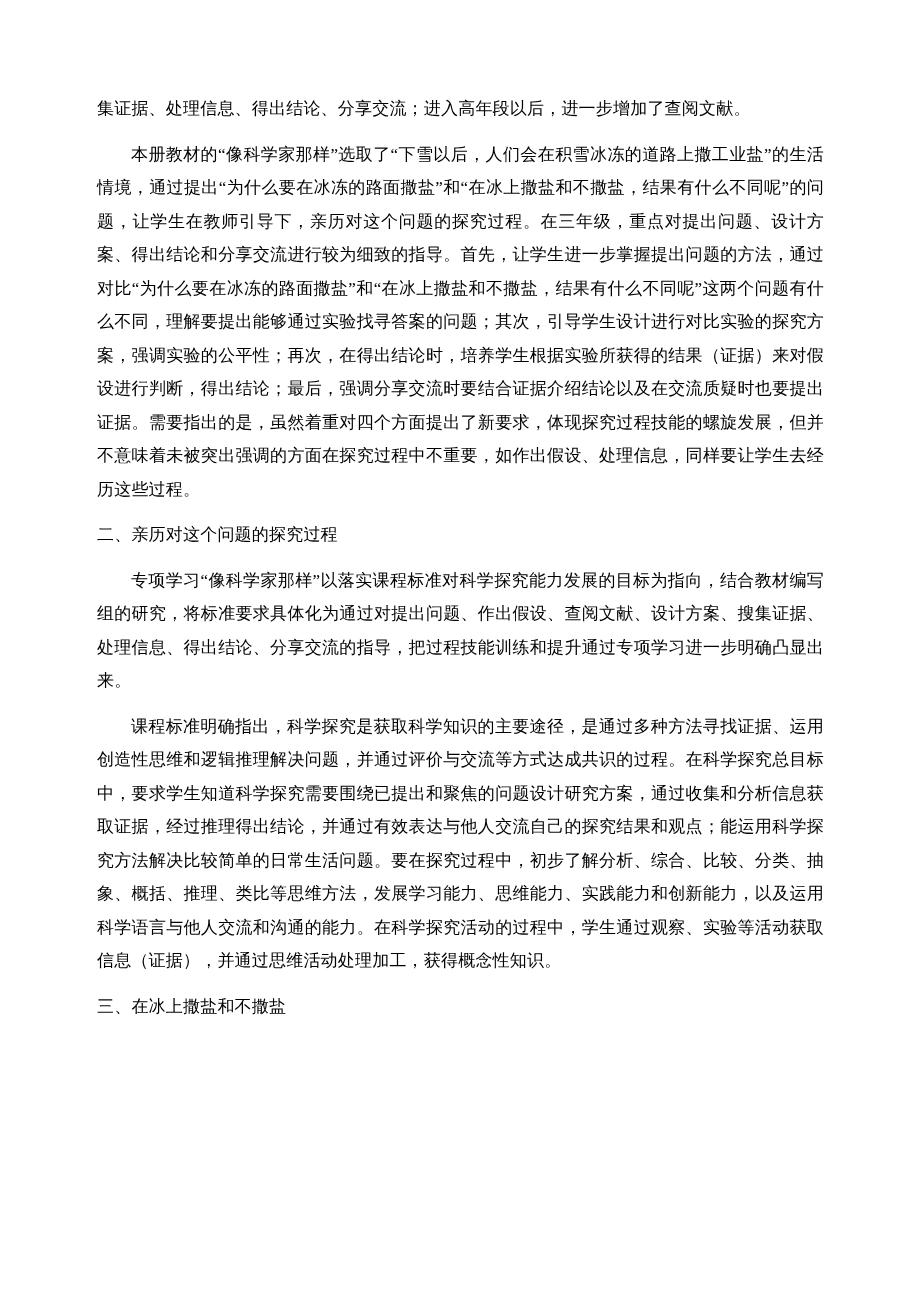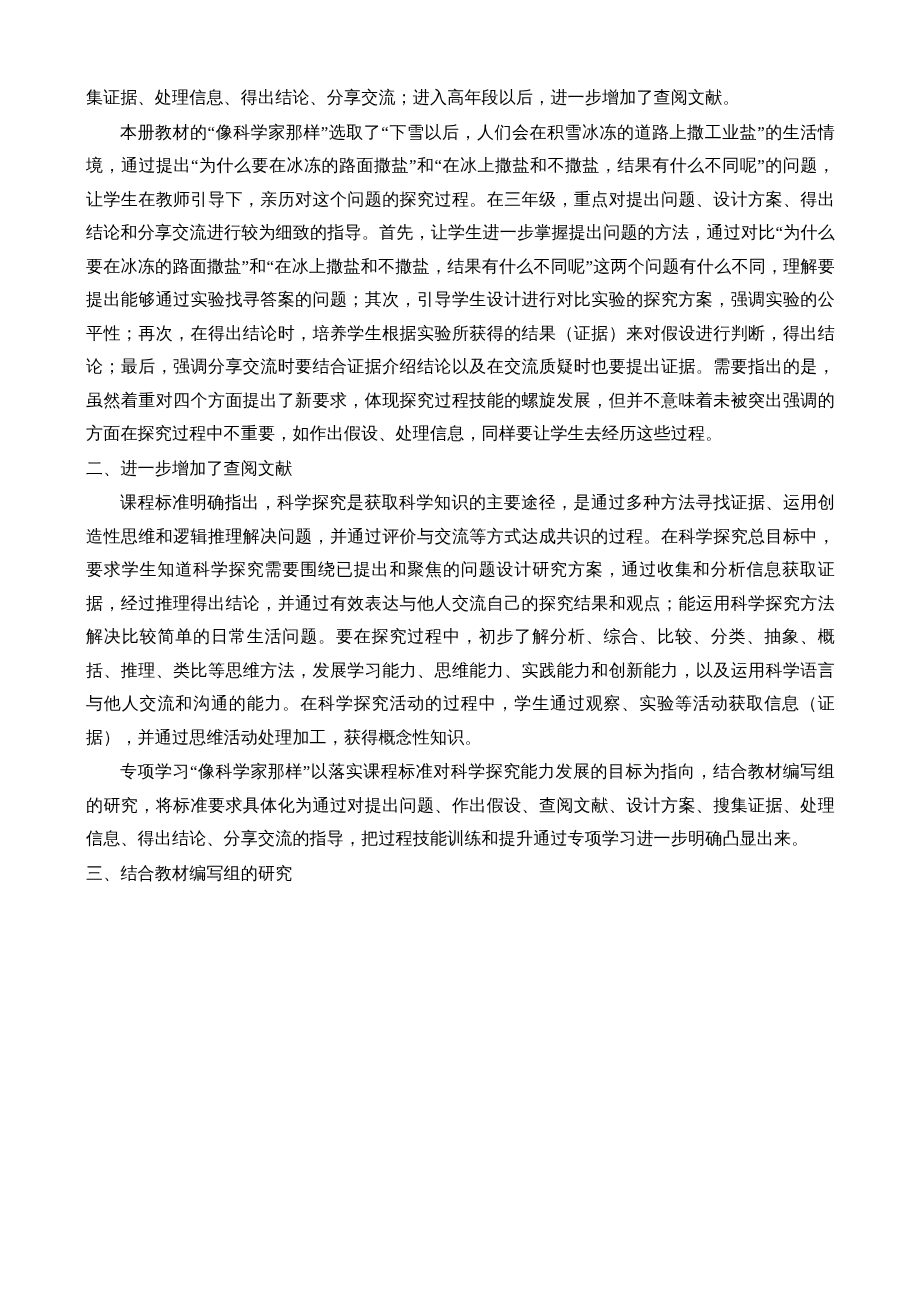--- a/index.html
+++ b/index.html
@@ -15,21 +15,21 @@
     color: #000000;
   }
   .doc-page {
     box-sizing: border-box;
     width: 920px;
     height: 1301px;
     padding: 80px 84px 60px 85px;
     background: #ffffff;
   }
   .doc-content p {
-    margin: 1px;
+    margin: 12px;
     padding: 0;
     font-size: 17px;
     line-height: 33.5px;
     text-align: justify;
     text-justify: inter-ideograph;
     letter-spacing: 0.2px;
   }
   .doc-content p.body {
     text-indent: 2em;
   }
@@ -41,18 +41,18 @@
     text-indent: 0;
   }
 </style>
 </head>
 <body>
 
 <div class="doc-page">
   <div class="doc-content">
       <p class="continuation">集证据、处理信息、得出结论、分享交流；进入高年段以后，进一步增加了查阅文献。</p>
       <p class="body">本册教材的“像科学家那样”选取了“下雪以后，人们会在积雪冰冻的道路上撒工业盐”的生活情境，通过提出“为什么要在冰冻的路面撒盐”和“在冰上撒盐和不撒盐，结果有什么不同呢”的问题，让学生在教师引导下，亲历对这个问题的探究过程。在三年级，重点对提出问题、设计方案、得出结论和分享交流进行较为细致的指导。首先，让学生进一步掌握提出问题的方法，通过对比“为什么要在冰冻的路面撒盐”和“在冰上撒盐和不撒盐，结果有什么不同呢”这两个问题有什么不同，理解要提出能够通过实验找寻答案的问题；其次，引导学生设计进行对比实验的探究方案，强调实验的公平性；再次，在得出结论时，培养学生根据实验所获得的结果（证据）来对假设进行判断，得出结论；最后，强调分享交流时要结合证据介绍结论以及在交流质疑时也要提出证据。需要指出的是，虽然着重对四个方面提出了新要求，体现探究过程技能的螺旋发展，但并不意味着未被突出强调的方面在探究过程中不重要，如作出假设、处理信息，同样要让学生去经历这些过程。</p>
-      <p class="heading">二、进一步增加了查阅文献</p>
+      <p class="heading">二、亲历对这个问题的探究过程</p>
+      <p class="body">专项学习“像科学家那样”以落实课程标准对科学探究能力发展的目标为指向，结合教材编写组的研究，将标准要求具体化为通过对提出问题、作出假设、查阅文献、设计方案、搜集证据、处理信息、得出结论、分享交流的指导，把过程技能训练和提升通过专项学习进一步明确凸显出来。</p>
       <p class="body">课程标准明确指出，科学探究是获取科学知识的主要途径，是通过多种方法寻找证据、运用创造性思维和逻辑推理解决问题，并通过评价与交流等方式达成共识的过程。在科学探究总目标中，要求学生知道科学探究需要围绕已提出和聚焦的问题设计研究方案，通过收集和分析信息获取证据，经过推理得出结论，并通过有效表达与他人交流自己的探究结果和观点；能运用科学探究方法解决比较简单的日常生活问题。要在探究过程中，初步了解分析、综合、比较、分类、抽象、概括、推理、类比等思维方法，发展学习能力、思维能力、实践能力和创新能力，以及运用科学语言与他人交流和沟通的能力。在科学探究活动的过程中，学生通过观察、实验等活动获取信息（证据），并通过思维活动处理加工，获得概念性知识。</p>
-      <p class="body">专项学习“像科学家那样”以落实课程标准对科学探究能力发展的目标为指向，结合教材编写组的研究，将标准要求具体化为通过对提出问题、作出假设、查阅文献、设计方案、搜集证据、处理信息、得出结论、分享交流的指导，把过程技能训练和提升通过专项学习进一步明确凸显出来。</p>
-      <p class="heading">三、结合教材编写组的研究</p>
+      <p class="heading">三、在冰上撒盐和不撒盐</p>
     </div>
 </div>
 
 </body></html>

